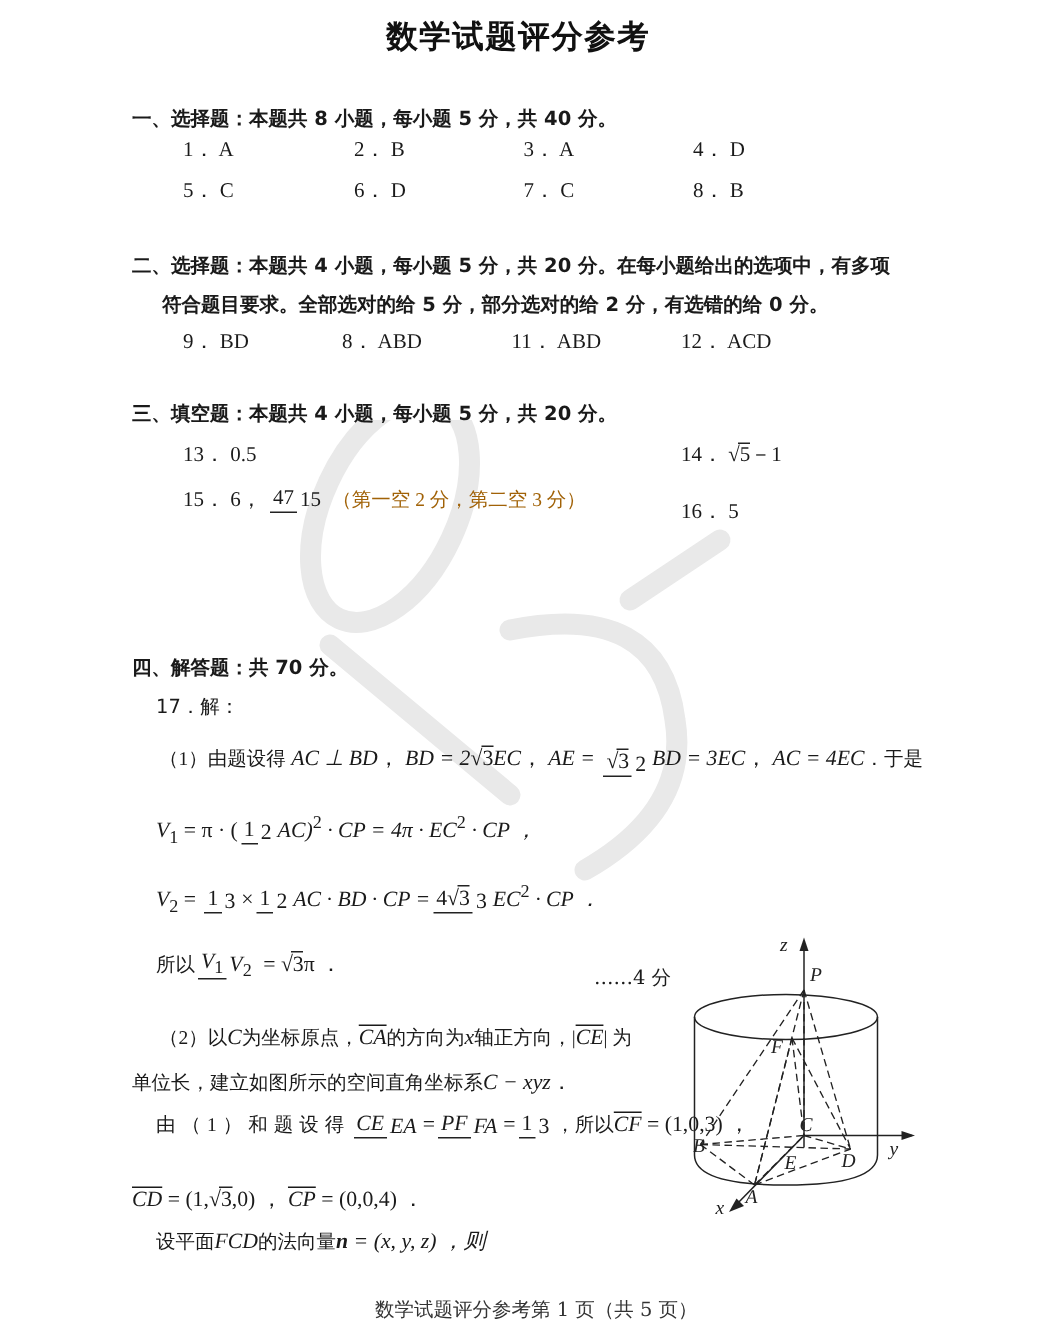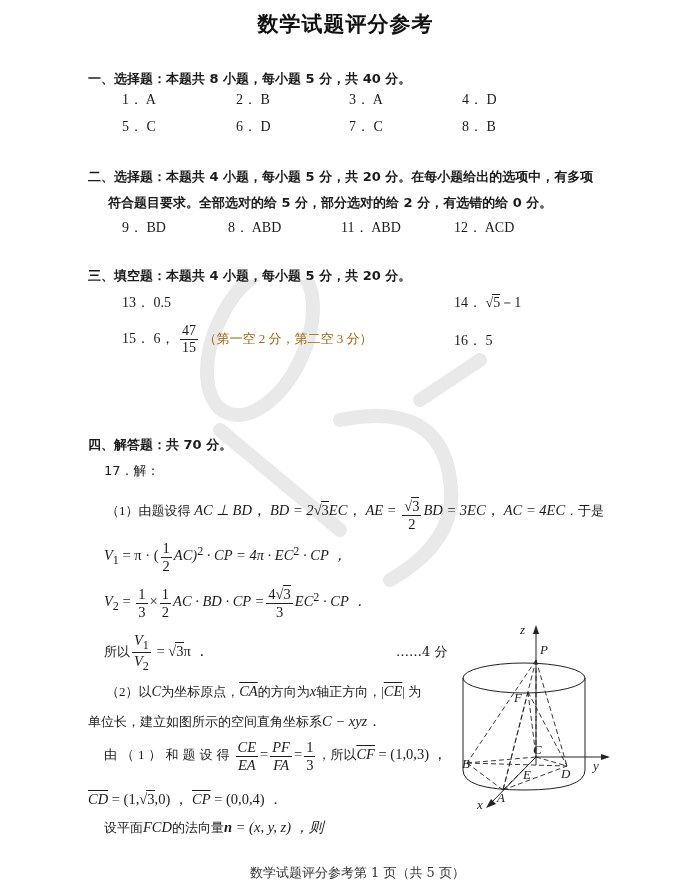--- a/index.html
+++ b/index.html
@@ -5,21 +5,21 @@
     html, body { margin:0; padding:0; background:#ffffff; }
     body { width:691px; height:888px; position:relative; overflow:hidden;
            font-family:"DejaVu Serif", "Liberation Serif", serif; color:#1a1a1a; }
     .abs { position:absolute; white-space:nowrap; }
     .title { left:0; width:691px; top:10px; text-align:center; font-family:"DejaVu Sans", sans-serif; font-weight:bold; font-size:21px; letter-spacing:1px; color:#111; }
     .sec { font-family:"DejaVu Sans", sans-serif; font-weight:bold; font-size:13px; color:#1a1a1a; }
     .txt { font-size:13px; }
     .ans { font-family:"Liberation Serif", serif; font-size:14px; }
     .it { font-family:"Liberation Serif", serif; font-style:italic; }
     .m { font-family:"Liberation Serif", serif; font-size:14.5px; }
-    .frac { display:inline-flex; flex-direction:column; align-items:center; vertical-align:middle; margin:0 2px; line-height:1; }
+    .frac { display:inline-flex; align-items:center; vertical-align:middle; margin:0 2px; line-height:1; }
     .frac .num { border-bottom:1px solid #222; padding:0 2px 1px; }
     .frac .den { padding:1px 2px 0; }
     .sqrt { border-top:1px solid #222; padding-left:1px; margin-left:-1px; }
     .ovl { text-decoration:overline; }
     .watermark { position:absolute; left:190px; top:280px; width:300px; height:340px; pointer-events:none; }
     .fig { position:absolute; left:440px; top:620px; width:180px; height:190px; }
     .footer { left:0; width:691px; top:864px; text-align:center; font-size:13px; color:#333;padding-left:12px; }
   </style>
 </head>
 <body>

